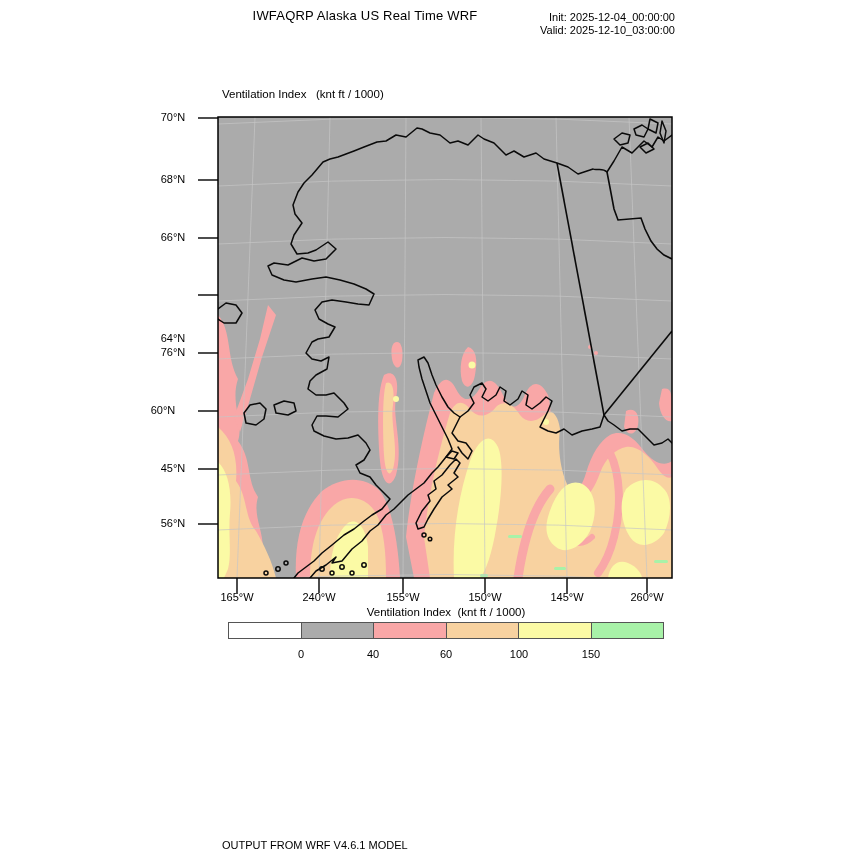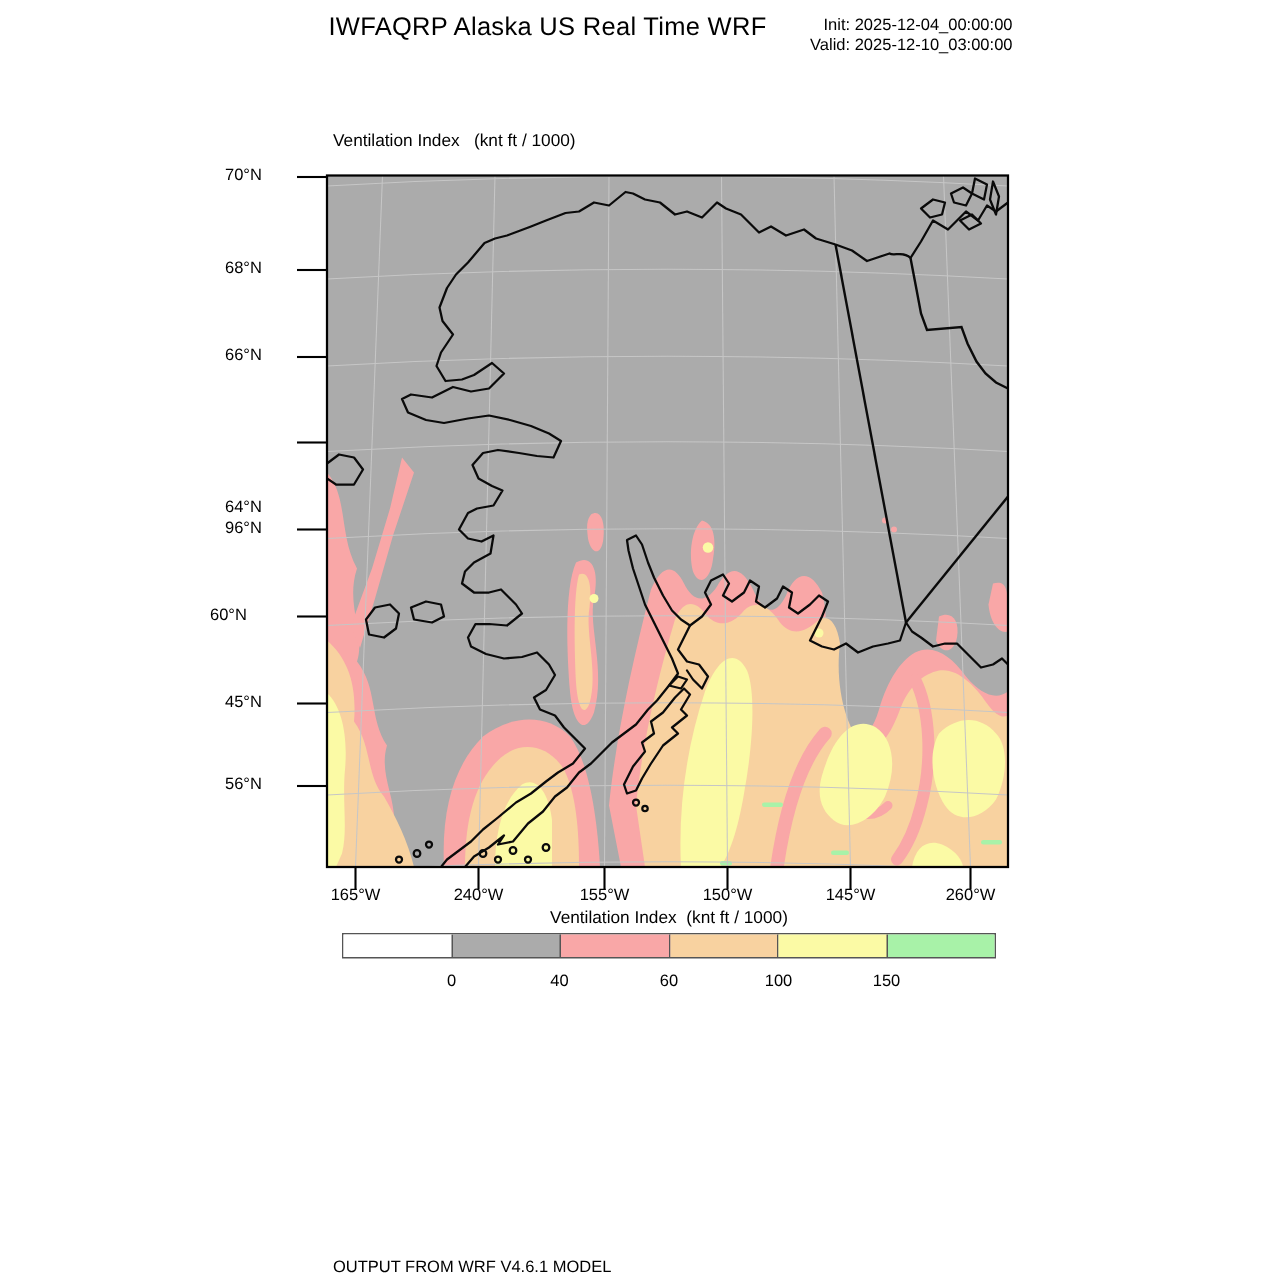--- a/index.html
+++ b/index.html
@@ -1,21 +1,21 @@
 <!DOCTYPE html>
 <html><head>
 <meta charset="utf-8">
 <style>
   html,body{margin:0;padding:0;background:#ffffff;}
   body{width:850px;height:850px;position:relative;font-family:"Liberation Sans",sans-serif;color:#000;}
   .abs{position:absolute;}
-  .title{font-size:17px;letter-spacing:.2px;white-space:pre;}
+  .title{font-size:13px;letter-spacing:.2px;white-space:pre;}
   .small{font-size:11px;white-space:pre;}
   .label{font-size:11.5px;white-space:pre;}
-  .ylab{font-size:11px;text-align:left;white-space:pre;}
+  .ylab{font-size:11px;text-align:center;white-space:pre;}
   .xlab{font-size:11px;text-align:center;white-space:pre;}
   .cblab{font-size:11px;text-align:center;white-space:pre;}
   #colorbar{display:flex;border:1px solid #555;box-sizing:border-box;}
   #colorbar .seg{flex:1;border-right:1px solid #555;}
   #colorbar .seg:last-child{border-right:none;}
   .c0{background:#ffffff}.c1{background:#ababab}.c2{background:#f9a7a7}
   .c3{background:#f8d2a0}.c4{background:#fbfaa5}.c5{background:#a8f2a8}
   .footer{font-size:11px;line-height:13.5px;white-space:pre;}
 </style>
 </head>
@@ -157,21 +157,21 @@
       <line x1="349" y1="461" x2="349" y2="476"></line>
         <line x1="429" y1="461" x2="429" y2="476"></line>
     </g>
   </g>
 </svg>
 
 <div class="abs ylab" style="left:150px;top:111px;width:46px;">70°N</div>
 <div class="abs ylab" style="left:150px;top:173px;width:46px;">68°N</div>
 <div class="abs ylab" style="left:150px;top:231px;width:46px;">66°N</div>
 <div class="abs ylab" style="left:150px;top:288px;width:46px;margin-top:44px;">64°N</div>
-<div class="abs ylab" style="left:150px;top:346px;width:46px;">96°N</div>
+<div class="abs ylab" style="left:150px;top:346px;width:46px;">76°N</div>
 <div class="abs ylab" style="left:140px;top:404px;width:46px;">60°N</div>
 <div class="abs ylab" style="left:150px;top:462px;width:46px;">45°N</div>
 <div class="abs ylab" style="left:150px;top:517px;width:46px;">56°N</div>
 
 <div class="abs xlab" style="left:207px;top:591px;width:60px;">165°W</div>
 <div class="abs xlab" style="left:289px;top:591px;width:60px;">240°W</div>
 <div class="abs xlab" style="left:373px;top:591px;width:60px;">155°W</div>
 <div class="abs xlab" style="left:455px;top:591px;width:60px;">150°W</div>
 <div class="abs xlab" style="left:537px;top:591px;width:60px;">145°W</div>
 <div class="abs xlab" style="left:617px;top:591px;width:60px;">260°W</div>

